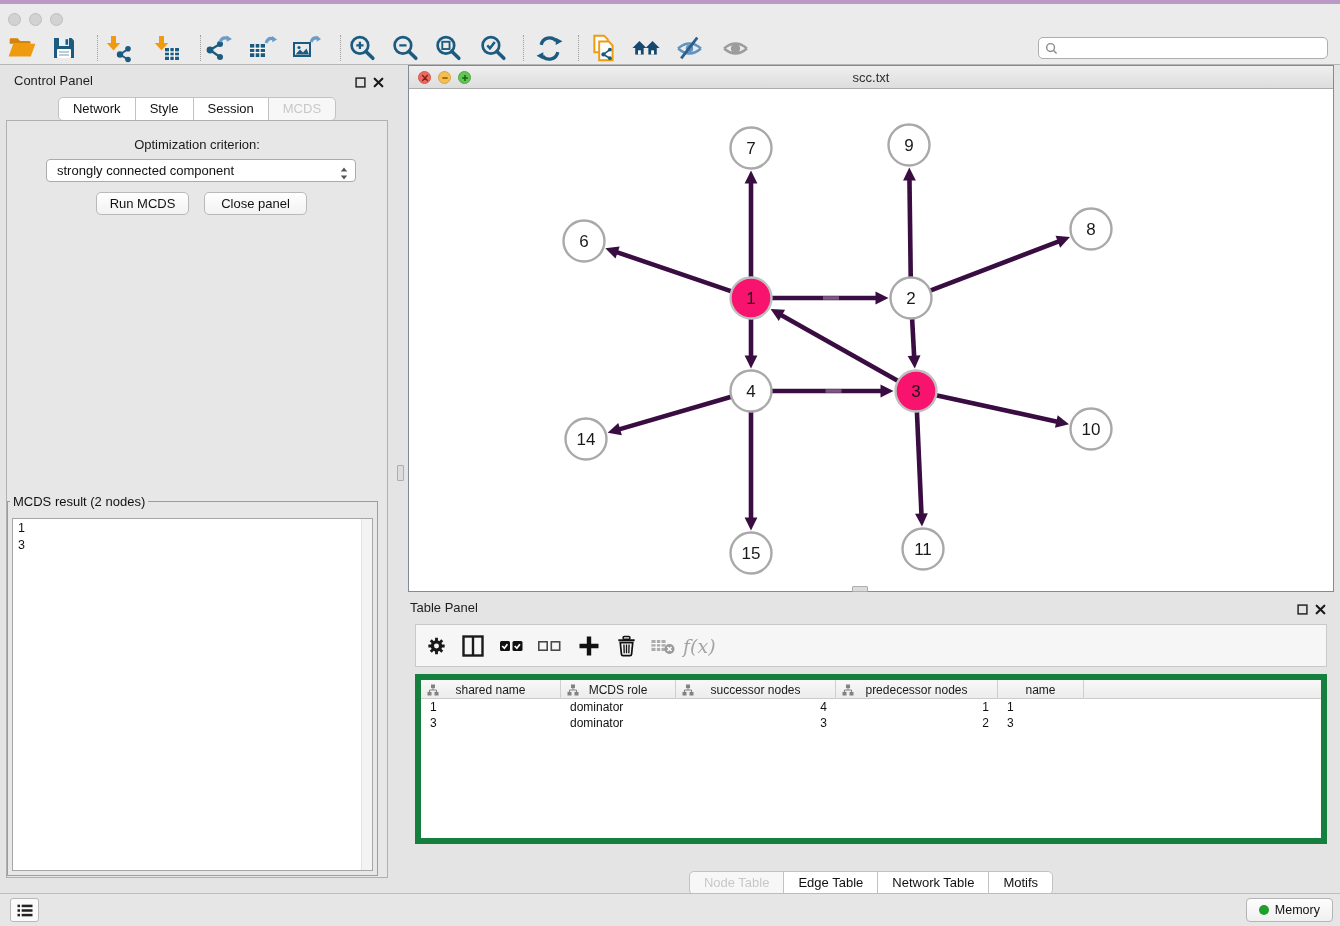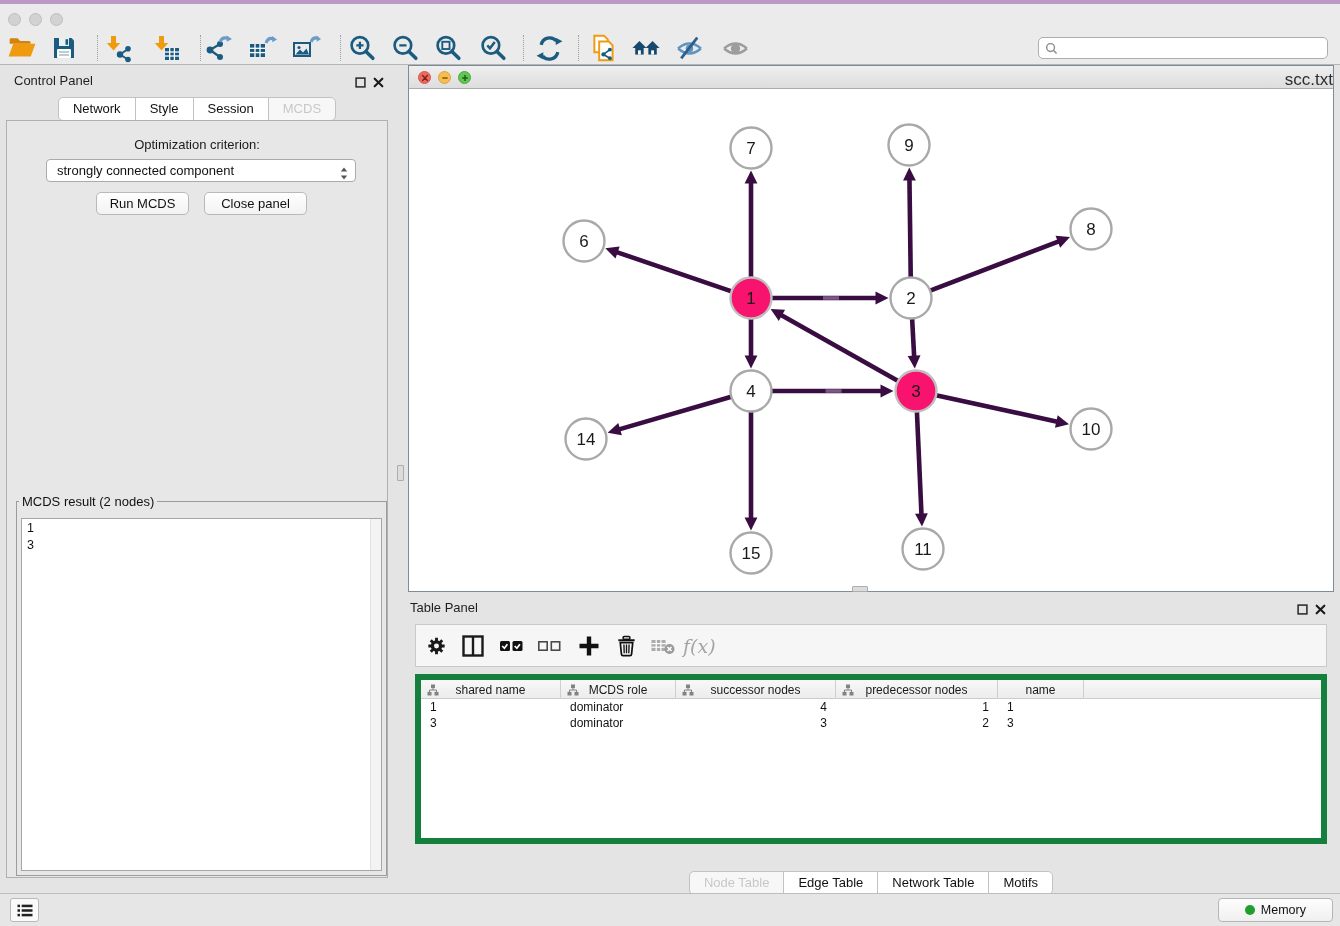--- a/index.html
+++ b/index.html
@@ -31,34 +31,34 @@
   .seg-tab:first-child { border-radius:5px 0 0 5px; margin-left:0; }
   .seg-tab:last-child { border-radius:0 5px 5px 0; }
   .seg-tab.active { color:#C8C8C8; background:#F7F7F7; }
   .cp-box { position:absolute; left:6px; top:55px; width:382px; height:758px; background:#E7E7E7; border:1px solid #B0B0B0; }
   .opt-label { position:absolute; left:0; top:16px; width:100%; text-align:center; font-size:13px; color:#1A1A1A; }
   .dropdown { position:absolute; left:39px; top:38px; width:310px; height:23px; background:#fff; border:1px solid #ABABAB; border-radius:4px; font-size:13px; color:#111; line-height:21px; padding-left:10px; }
   .dropdown .chev { position:absolute; right:7px; top:5px; }
   .cp-btn { position:absolute; top:71px; height:23px; background:linear-gradient(#FFFFFF,#F2F2F2); border:1px solid #B9B9B9; border-radius:5px; font-size:13px; color:#111; text-align:center; line-height:21px; }
   #run-btn { left:89px; width:93px; }
   #close-panel-btn { left:197px; width:103px; }
-  fieldset.result-fieldset { position:absolute; left:9px; top:373px; width:371px; height:382px; border:1px solid #9C9C9C; margin:0; padding:0; }
+  fieldset.result-fieldset { position:absolute; left:0; top:373px; width:371px; height:382px; border:1px solid #9C9C9C; margin:0; padding:0; }
   fieldset.result-fieldset legend { font-size:13px; color:#111; padding:0 3px; margin-left:2px; }
   .result-area { position:absolute; left:4px; right:4px; top:9px; bottom:4px; background:#fff; border:1px solid #A6A6A6; }
   .result-area pre { margin:0; padding:1px 5px; font-family:"Liberation Sans",sans-serif; font-size:12.5px; line-height:17px; color:#111; }
   .result-scrollbar { position:absolute; top:0; right:0; width:11px; height:100%; background:#F3F3F3; border-left:1px solid #E2E2E2; }
 
   
   .net-window { position:absolute; left:408px; top:65px; width:926px; height:527px; background:#fff; border:1px solid #7E8C99; }
   .net-titlebar { position:relative; height:23px; background:linear-gradient(#EFEFEF,#DDDDDD); border-bottom:1px solid #ACACAC; }
   .net-traffic { position:absolute; left:9px; top:5px; display:flex; gap:7px; }
   .tl.red { background:#EE6A5F; border:1px solid #D5554A; }
   .tl.yellow { background:#F6BE50; border:1px solid #D9A343; }
   .tl.green { background:#62C656; border:1px solid #4EA73E; }
-  .net-title { position:absolute; left:0; top:4px; width:100%; text-align:right; font-size:17px; color:#2E2E2E; }
+  .net-title { position:absolute; left:0; top:4px; width:100%; text-align:center; font-size:13px; color:#2E2E2E; }
   #graph-svg { display:block; }
   .grip-v { position:absolute; left:397px; top:465px; width:7px; height:16px; background:#DCDCDC; border:1px solid #ADADAD; border-radius:1px; }
   .grip-h { position:absolute; left:852px; top:586px; width:16px; height:6px; background:#DCDCDC; border:1px solid #ADADAD; border-radius:1px; }
 
   
   .table-panel { position:absolute; left:408px; top:595px; width:926px; height:293px; }
   .table-panel .ph-title { position:absolute; left:2px; top:5px; font-size:13px; color:#1F1F1F; }
   .table-panel .ph-icons { right:8px; top:6px; }
   .tp-toolbar { position:absolute; left:7px; top:29px; width:912px; height:43px; background:#F6F6F6; border:1px solid #C9C9C9; }
   .tt-icon { position:absolute; top:50%; transform:translateY(-50%); display:flex; align-items:center; justify-content:center; }
@@ -68,21 +68,21 @@
   .th { position:relative; display:flex; align-items:center; border-right:1px solid #CFCFCF; font-size:12px; color:#1A1A1A; height:19px; }
   .th svg { position:absolute; left:6px; }
   .th .th-label { flex:1; text-align:center; }
   .tr { display:flex; height:16px; }
   .td { font-size:12px; line-height:16px; height:16px; padding:0 9px; white-space:nowrap; overflow:hidden; color:#111; }
   .tp-tabs { position:absolute; left:0; top:263px; width:100%; display:flex; justify-content:center;margin-top:13px; }
 
   
   .statusbar { position:absolute; left:0; top:893px; width:100%; height:33px; background:#E6E6E6; border-top:1px solid #BDBDBD; }
   .list-btn { position:absolute; left:10px; top:4px; width:29px; height:24px; background:#FAFAFA; border:1px solid #B9B9B9; border-radius:3px; display:flex; align-items:center; justify-content:center; }
-  .memory-btn { position:absolute; right:7px; top:4px; height:24px; background:linear-gradient(#FDFDFD,#F0F0F0); border:1px solid #B5B5B5; border-radius:4px; display:flex; align-items:center; gap:6px; padding:0 26px; font-size:12.5px; color:#111; }
+  .memory-btn { position:absolute; right:7px; top:4px; height:24px; background:linear-gradient(#FDFDFD,#F0F0F0); border:1px solid #B5B5B5; border-radius:4px; display:flex; align-items:center; gap:6px; padding:0 12px; font-size:12.5px; color:#111; }
   .mem-dot { width:10px; height:10px; border-radius:50%; background:#1FA02C; }
 </style>
 </head>
 <body>
 
 <div id="app">
   <div class="desktop-strip"></div>
 
   <div class="topbar">
     <div class="traffic-main">

